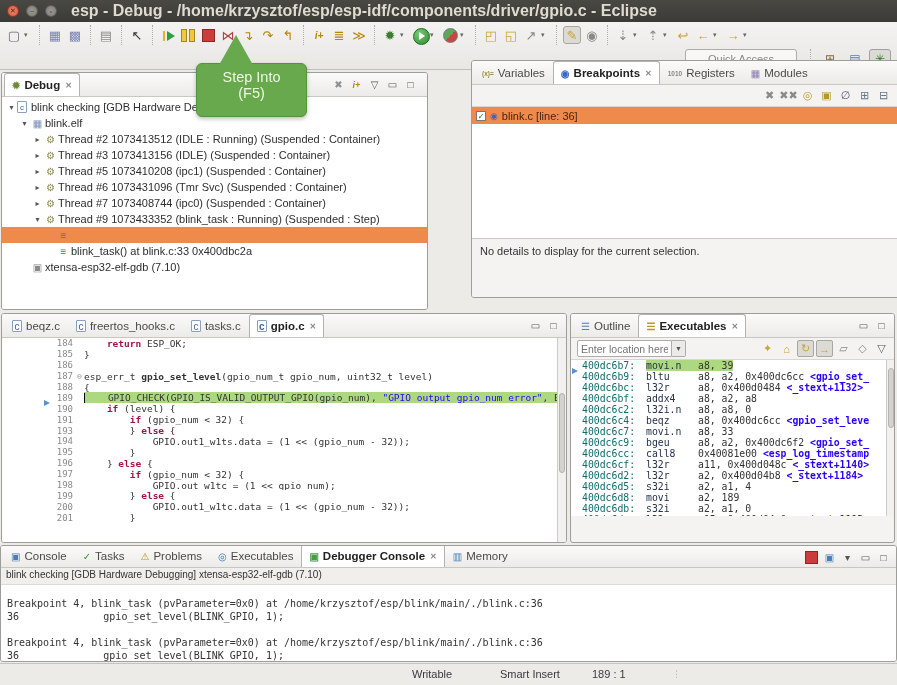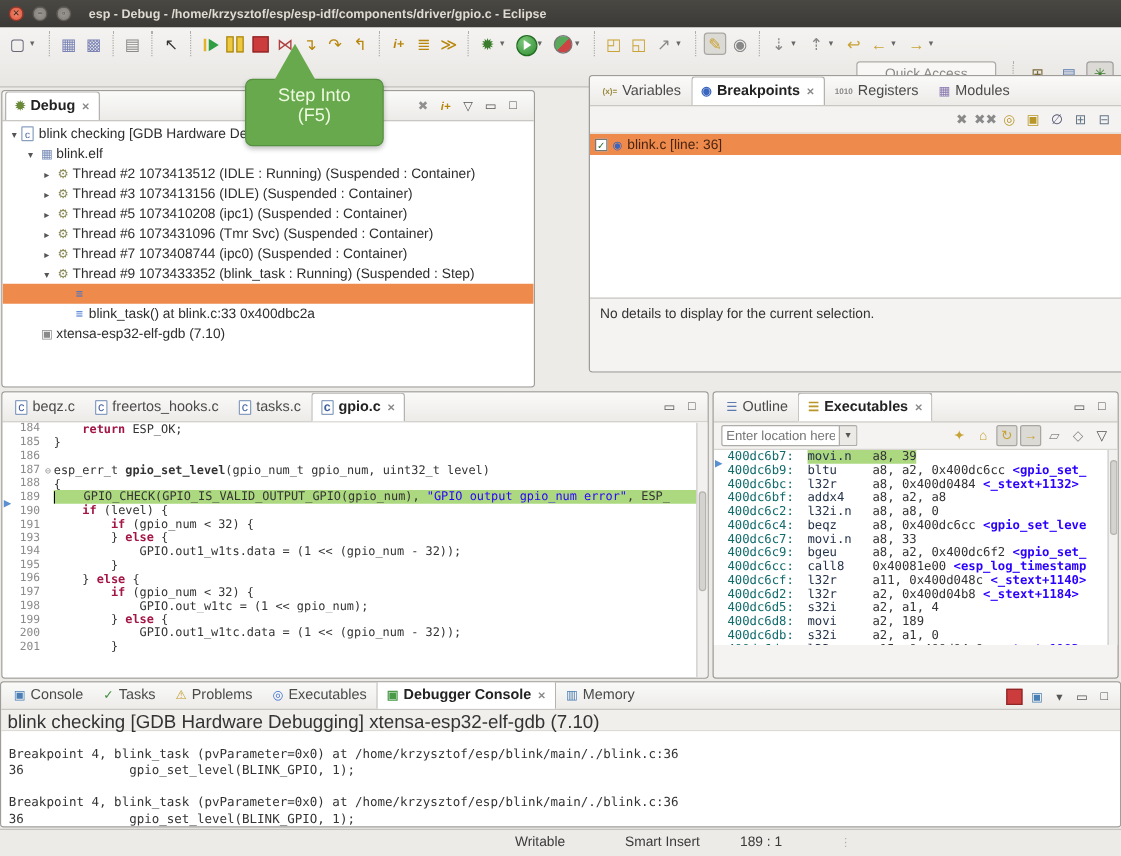--- a/index.html
+++ b/index.html
@@ -6,21 +6,21 @@
   html,body { width:897px; height:685px; overflow:hidden; }
   body { font-family:"Liberation Sans", sans-serif; background:#EDEBE8; position:relative; font-size:11px; color:#333; }
 
   
   .titlebar { position:absolute; left:0; top:0; width:897px; height:22px;
     background:linear-gradient(#4a4843,#3b3a36); display:flex; align-items:center; }
   .wbtn { width:12px; height:12px; border-radius:50%; margin-left:7px; display:inline-flex;
     align-items:center; justify-content:center; font-size:7px; color:#3a2a20; }
   .wbtn.close { background:radial-gradient(#f0876c,#dc553e); border:1px solid #93362a; }
   .wbtn.min, .wbtn.max { background:radial-gradient(#9c9893,#7f7b76); border:1px solid #5f5c57; color:#35332f; }
-  .title-text { color:#dfdbd2; font-size:10px; font-weight:bold; margin-left:14px; white-space:nowrap; }
+  .title-text { color:#dfdbd2; font-size:16px; font-weight:bold; margin-left:14px; white-space:nowrap; }
 
   
   .toolbar { position:absolute; left:0; top:22px; width:897px; height:48px;
     background:linear-gradient(#f4f3f1,#e9e7e4); border-bottom:1px solid #c2c0bc; }
   .tb-row { display:flex; align-items:center; height:26px; padding-left:4px; }
   .tbi { display:inline-flex; align-items:center; justify-content:center; width:18px; height:18px;
     font-size:13px; margin:0 1px; border:1px solid transparent; border-radius:3px; cursor:default; }
   .tbi.txt { font-size:10px; font-weight:bold; font-style:italic; }
   .tbi.pressed { background:#dcdad5; border-color:#a9a7a2; }
   .tb-dd { font-size:7px; color:#666; width:8px; margin-right:2px; }
@@ -78,21 +78,21 @@
   
   .bp-list { background:#fff; height:131px; overflow:hidden; }
   .bp-row { height:17px; display:flex; align-items:center; background:#ee8a4c; color:#4a2410; font-size:11px; }
   .bp-cb { width:10px; height:10px; border:1px solid #777; background:#fff; margin:0 4px 0 4px; font-size:8px;
     line-height:9px; text-align:center; color:#2a6a2a; }
   .bp-details { height:60px; background:#f4f3f1; border-top:1px solid #c9c7c3; padding:6px 8px; font-size:11px; color:#333; }
 
   
   .ed-content { position:relative; background:#fff; height:204px; overflow:hidden;
     font-family:"DejaVu Sans Mono", monospace; font-size:9.5px; }
-  .code-row { height:10.9px; display:flex; white-space:pre; align-items:center; }
+  .code-row { height:10.9px; display:flex; white-space:pre; align-items:center;padding-left:41px; }
   .gut-margin { width:4px; flex:none; position:relative; }
   .gut-bar { width:7px; flex:none; }
   .gut-bar.inrange { background:#efa17e; }
   .gut-num { width:21px; flex:none; text-align:right; color:#8a8a8a; font-size:9px; padding-right:2px; }
   .gut-fold { width:9px; flex:none; font-size:8px; color:#999; text-align:center; }
   .code-cell { flex:1; overflow:hidden; height:100%; display:flex; align-items:center; }
   .code-cell.hl { background:#acd980; }
   .kw { color:#a31545; font-weight:bold; }
   .fn { font-weight:bold; }
   .str { color:#2a00ff; }
@@ -113,21 +113,21 @@
   .dis-row { height:11px; display:flex; white-space:pre; align-items:center; }
   .dis-marker { width:11px; flex:none; position:relative; }
   .dis-addr { width:64px; flex:none; color:#116b6b; }
   .dis-body { display:inline-flex; height:100%; align-items:center; }
   .dis-body.hl { background:#acd980; }
   .dis-ins { width:52px; display:inline-block; color:#24324a; }
   .sym { color:#2a00ff;font-weight:bold; }
 
   
   .console-panel .tabbar { height:22px; }
-  .con-header { height:17px; background:#f0efec; border-bottom:1px solid #dddbd7; font-size:15px;
+  .con-header { height:17px; background:#f0efec; border-bottom:1px solid #dddbd7; font-size:10px;
     color:#333; padding:1px 5px; }
   .con-content { background:#fff; height:76px; overflow:hidden; font-family:"DejaVu Sans Mono", monospace;
     font-size:10px; padding-left:6px; }
   .con-line { height:13px; white-space:pre; }
 
   
   .statusbar { position:absolute; left:0; top:663px; width:897px; height:20px; background:#edebe8;
     border-top:1px solid #c5c3bf; display:flex; align-items:center; font-size:11px; color:#3a3a3a; }
   .sb-item { display:inline-block; }
   .sb-writable { margin-left:412px; width:88px; }

